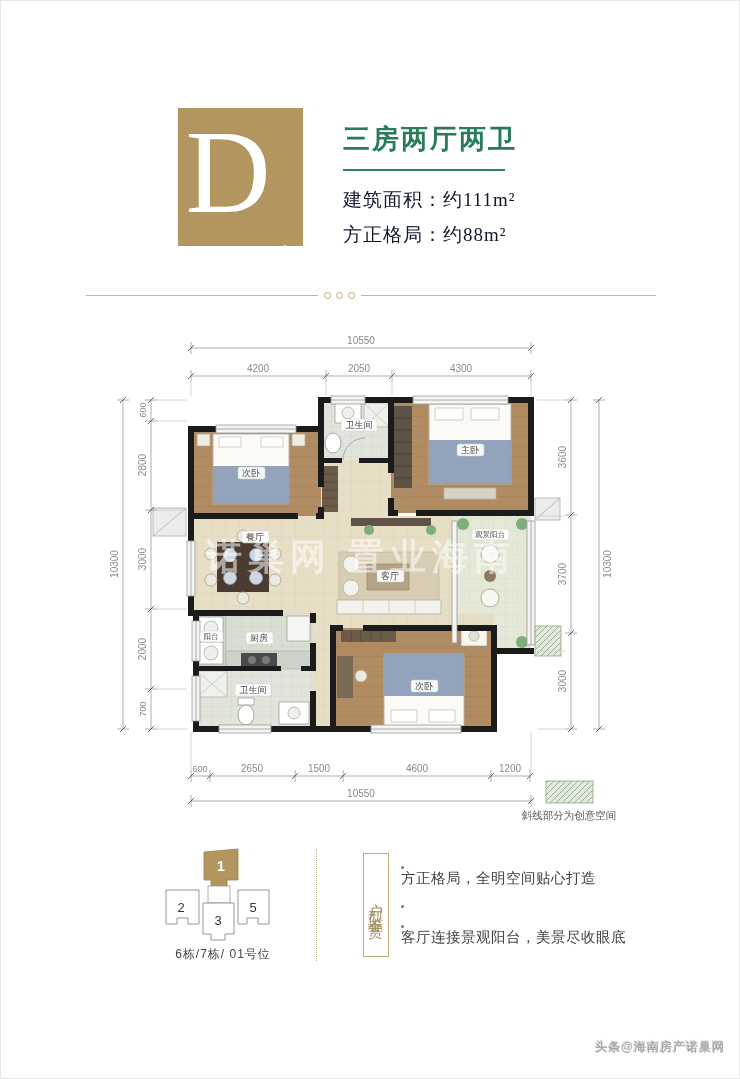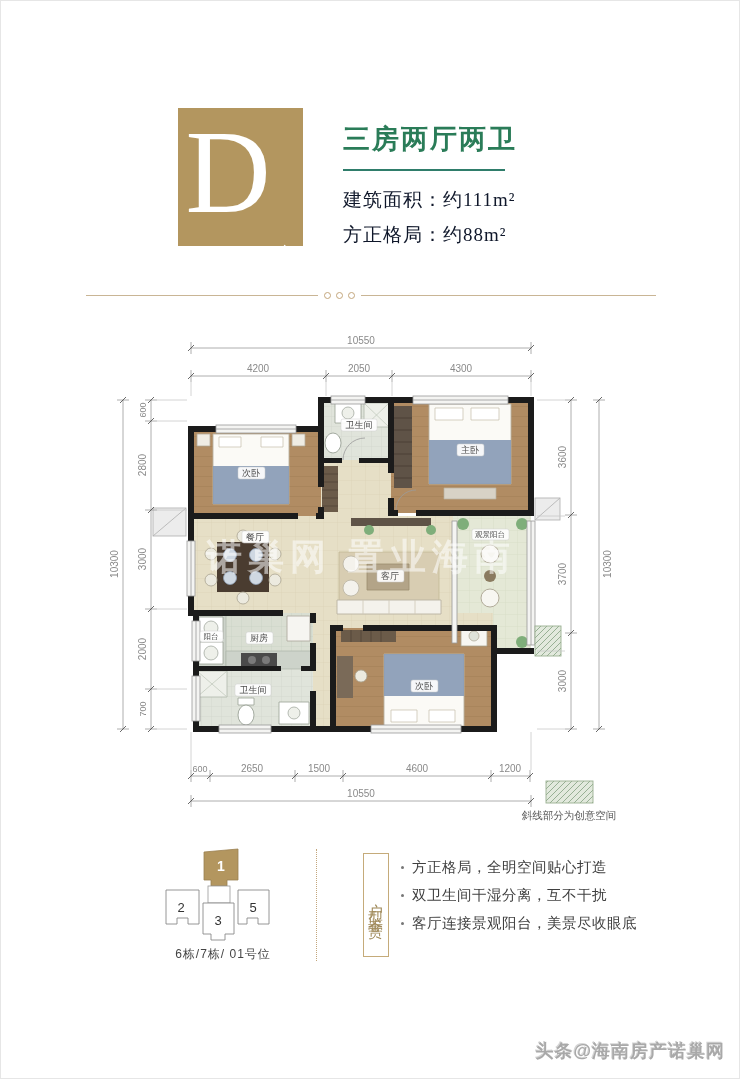--- a/index.html
+++ b/index.html
@@ -58,29 +58,29 @@
     box-sizing:border-box;
   }
   .appre-label{
     writing-mode:vertical-rl;text-orientation:upright;
     color:#a08a5a;font-size:15px;letter-spacing:7px;line-height:1;
   }
   .bullets{
     position:absolute;left:400px;top:857px;width:290px;
     display:flex;flex-direction:column;gap:9px;
   }
-  .bullet-item{display:flex;align-items:flex-start;font-size:14.5px;color:#3f3f3f;letter-spacing:0.5px;}
+  .bullet-item{display:flex;align-items:flex-start;font-size:14.5px;color:#3f3f3f;letter-spacing:0.5px;flex-direction:column;}
   .bullet-dot{
     width:3px;height:3px;border-radius:50%;background:#777;
     margin:8px 8px 0 0;flex:0 0 auto;
   }
   
   .footer-mark{
     position:absolute;right:14px;top:1038px;
-    font-size:18px;font-weight:bold;color:#a9a9a9;letter-spacing:1px;
+    font-size:12px;font-weight:bold;color:#a9a9a9;letter-spacing:1px;
     text-shadow:1px 1px 0 #ffffff,-1px -1px 0 #d6d6d6;
   }
   svg text{font-family:"Liberation Sans",sans-serif;}
 </style>
 </head>
 <body>
 
 <div class="page">
 
   <div class="type-box">
@@ -420,21 +420,20 @@
   <div class="appre-box">
     <div class="appre-label">户型鉴赏</div>
   </div>
   <div class="bullets">
     <div class="bullet-item">
         <span class="bullet-dot"></span>
         <span>方正格局，全明空间贴心打造</span>
       </div>
     <div class="bullet-item">
         <span class="bullet-dot"></span>
-        <span>双卫生间干湿分离，互不干扰</span>
       </div>
     <div class="bullet-item">
         <span class="bullet-dot"></span>
         <span>客厅连接景观阳台，美景尽收眼底</span>
       </div>
   </div>
 
   <div class="footer-mark">头条@海南房产诺巢网</div>
 
 </div>

